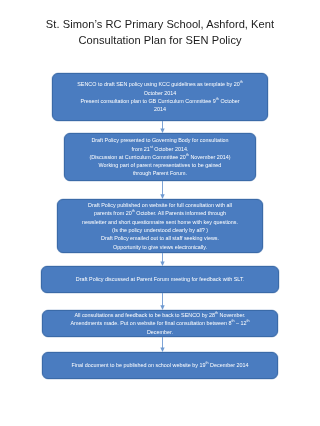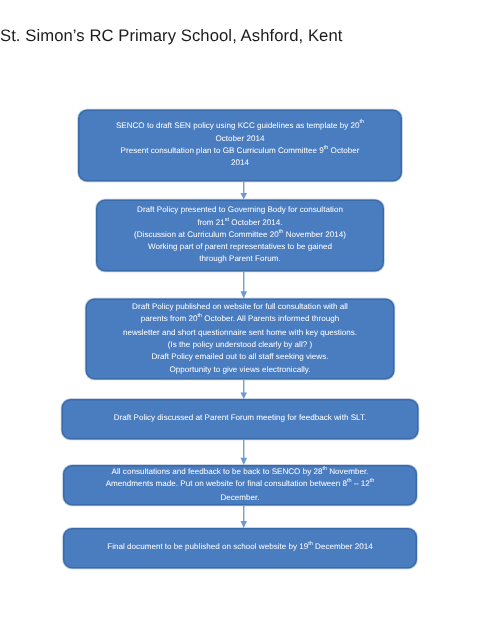--- a/index.html
+++ b/index.html
@@ -19,20 +19,21 @@
     height: 426px;
     background: #ffffff;
   }
 
   
   #title-block {
     position: absolute;
     left: 0;
     top: 17px;
     width: 320px;
+    text-align: center;
     color: #1c1c1c;
     font-size: 11.1px;
     line-height: 15.5px;
     letter-spacing: 0.05px;
   }
   #title-block .tline {
     display: block;
     white-space: nowrap;
   }
 
@@ -88,20 +89,21 @@
   #conn-4 { top: 293px; height: 17px; }
   #conn-5 { top: 337px; height: 15px; }
 </style>
 </head>
 <body>
 
 <div id="page">
 
   <div id="title-block">
     <span class="tline">St. Simon’s RC Primary School, Ashford, Kent</span>
+    <span class="tline">Consultation Plan for SEN Policy</span>
   </div>
 
   <div class="node" id="node-1">
     <span class="txt">
       <span class="ln"><span>SENCO to draft SEN policy using KCC guidelines as template  by  20</span><sup>th</sup></span>
       <span class="ln">October 2014</span>
       <span class="ln"><span>Present consultation plan to GB Curriculum Committee 9</span><sup>th</sup><span> October</span></span>
       <span class="ln">2014</span>
     </span>
   </div>

